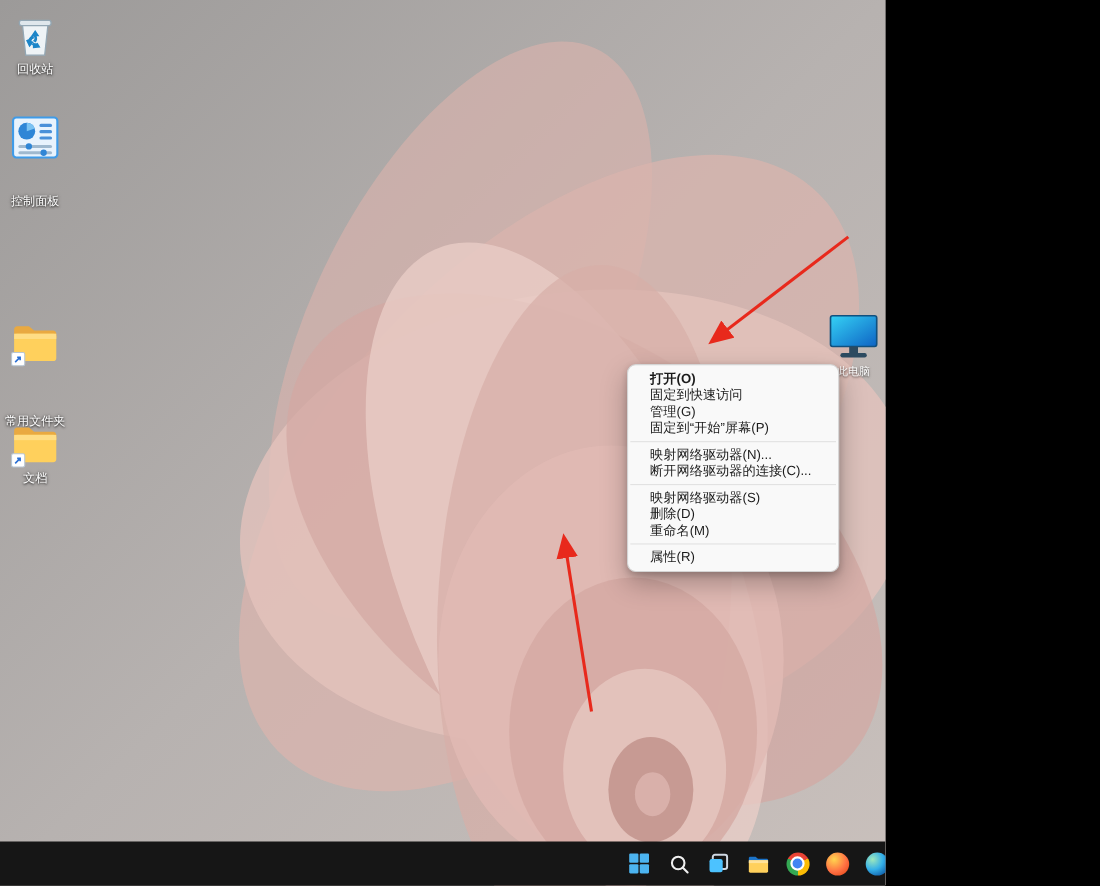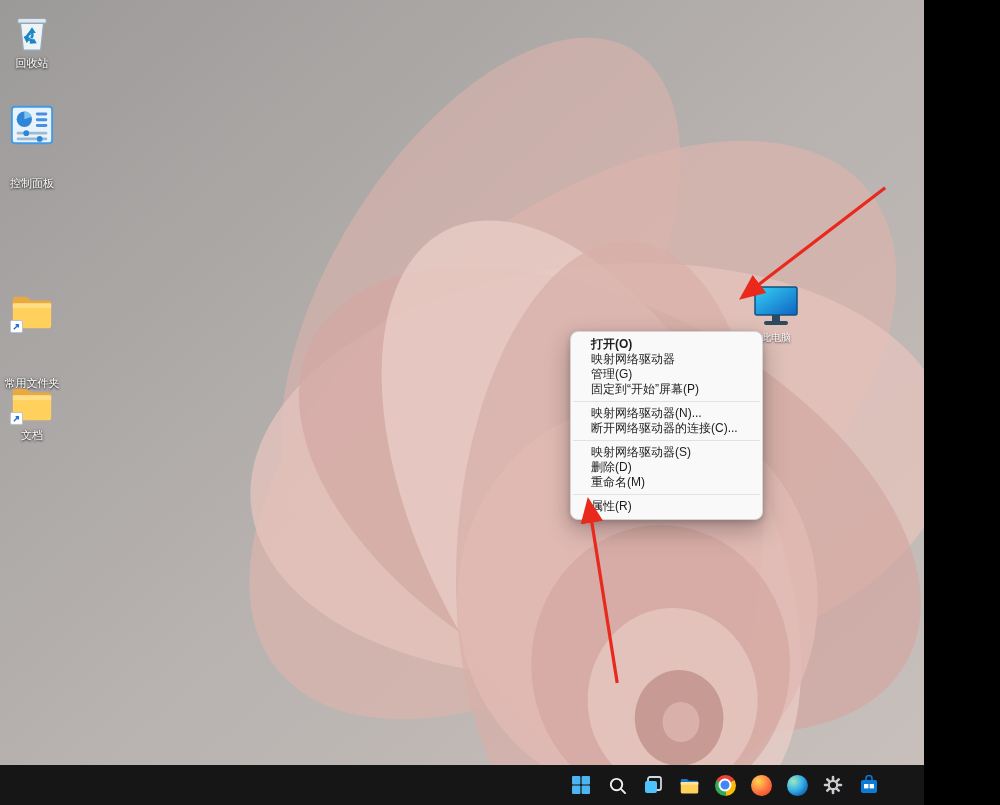--- a/index.html
+++ b/index.html
@@ -1,18 +1,18 @@
 <!DOCTYPE html>
 <html><head>
 <meta charset="utf-8">
 <style>
   * { margin:0; padding:0; box-sizing:border-box; }
   body { background:#000; }
   .screen {
-    position:relative; width:924px; height:805px; overflow:hidden;
+    position:relative; width:805px; height:805px; overflow:hidden;
     font-family:"Liberation Sans", sans-serif;
     background:linear-gradient(135deg,#9c9a99 0%, #b5b1af 45%, #c8bfbb 100%);
     user-select:none;
   }
   svg.wallpaper { position:absolute; inset:0; width:100%; height:100%; display:block; }
 
   
   .desktop-icon {
     position:absolute; left:0; width:64px;
     display:flex; flex-direction:column; align-items:center; gap:3px;
@@ -182,21 +182,21 @@
         <rect x="5" y="4" width="42" height="28" rx="2" fill="url(#scrGrad)" stroke="#11507e" stroke-width="1.5"></rect>
         <rect x="22" y="32" width="8" height="6" fill="#2c4a60"></rect>
         <rect x="14" y="38" width="24" height="4" rx="2" fill="#2c4a60"></rect>
       </svg>
     </div>
     <div class="lbl">此电脑</div>
   </div>
 
   <div class="context-menu">
     <div class="menu-item bold">打开(O)</div>
-    <div class="menu-item">映射网络驱动器</div>
+    <div class="menu-item">固定到快速访问</div>
     <div class="menu-item">管理(G)</div>
     <div class="menu-item">固定到“开始”屏幕(P)</div>
     <div class="menu-sep"></div>
     <div class="menu-item">映射网络驱动器(N)...</div>
     <div class="menu-item">断开网络驱动器的连接(C)...</div>
     <div class="menu-sep"></div>
     <div class="menu-item">映射网络驱动器(S)</div>
     <div class="menu-item">删除(D)</div>
     <div class="menu-item">重命名(M)</div>
     <div class="menu-sep"></div>

